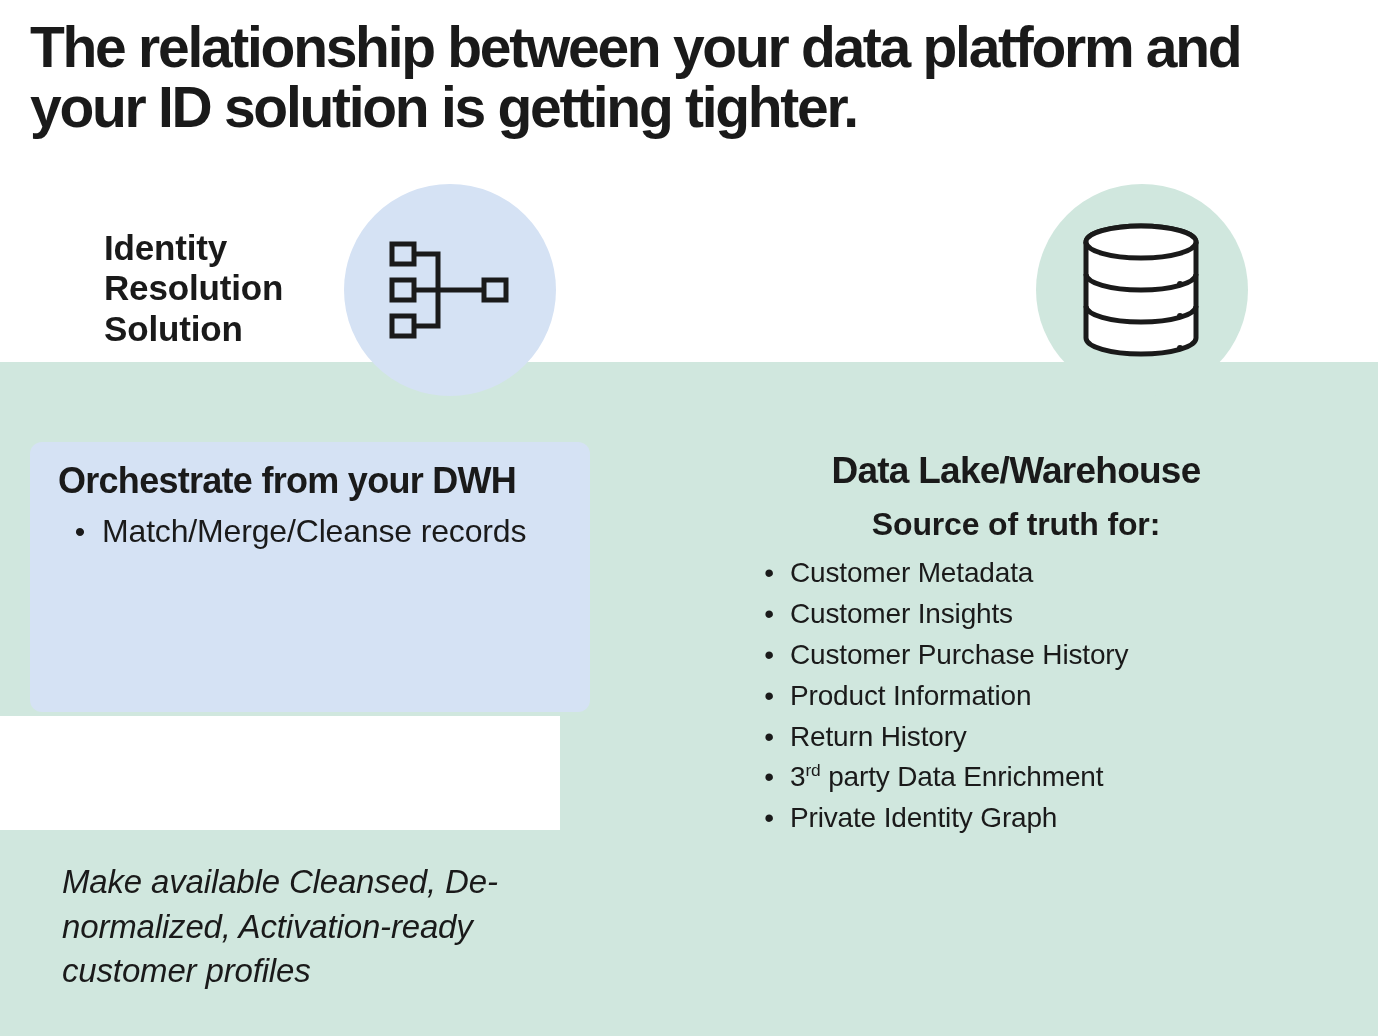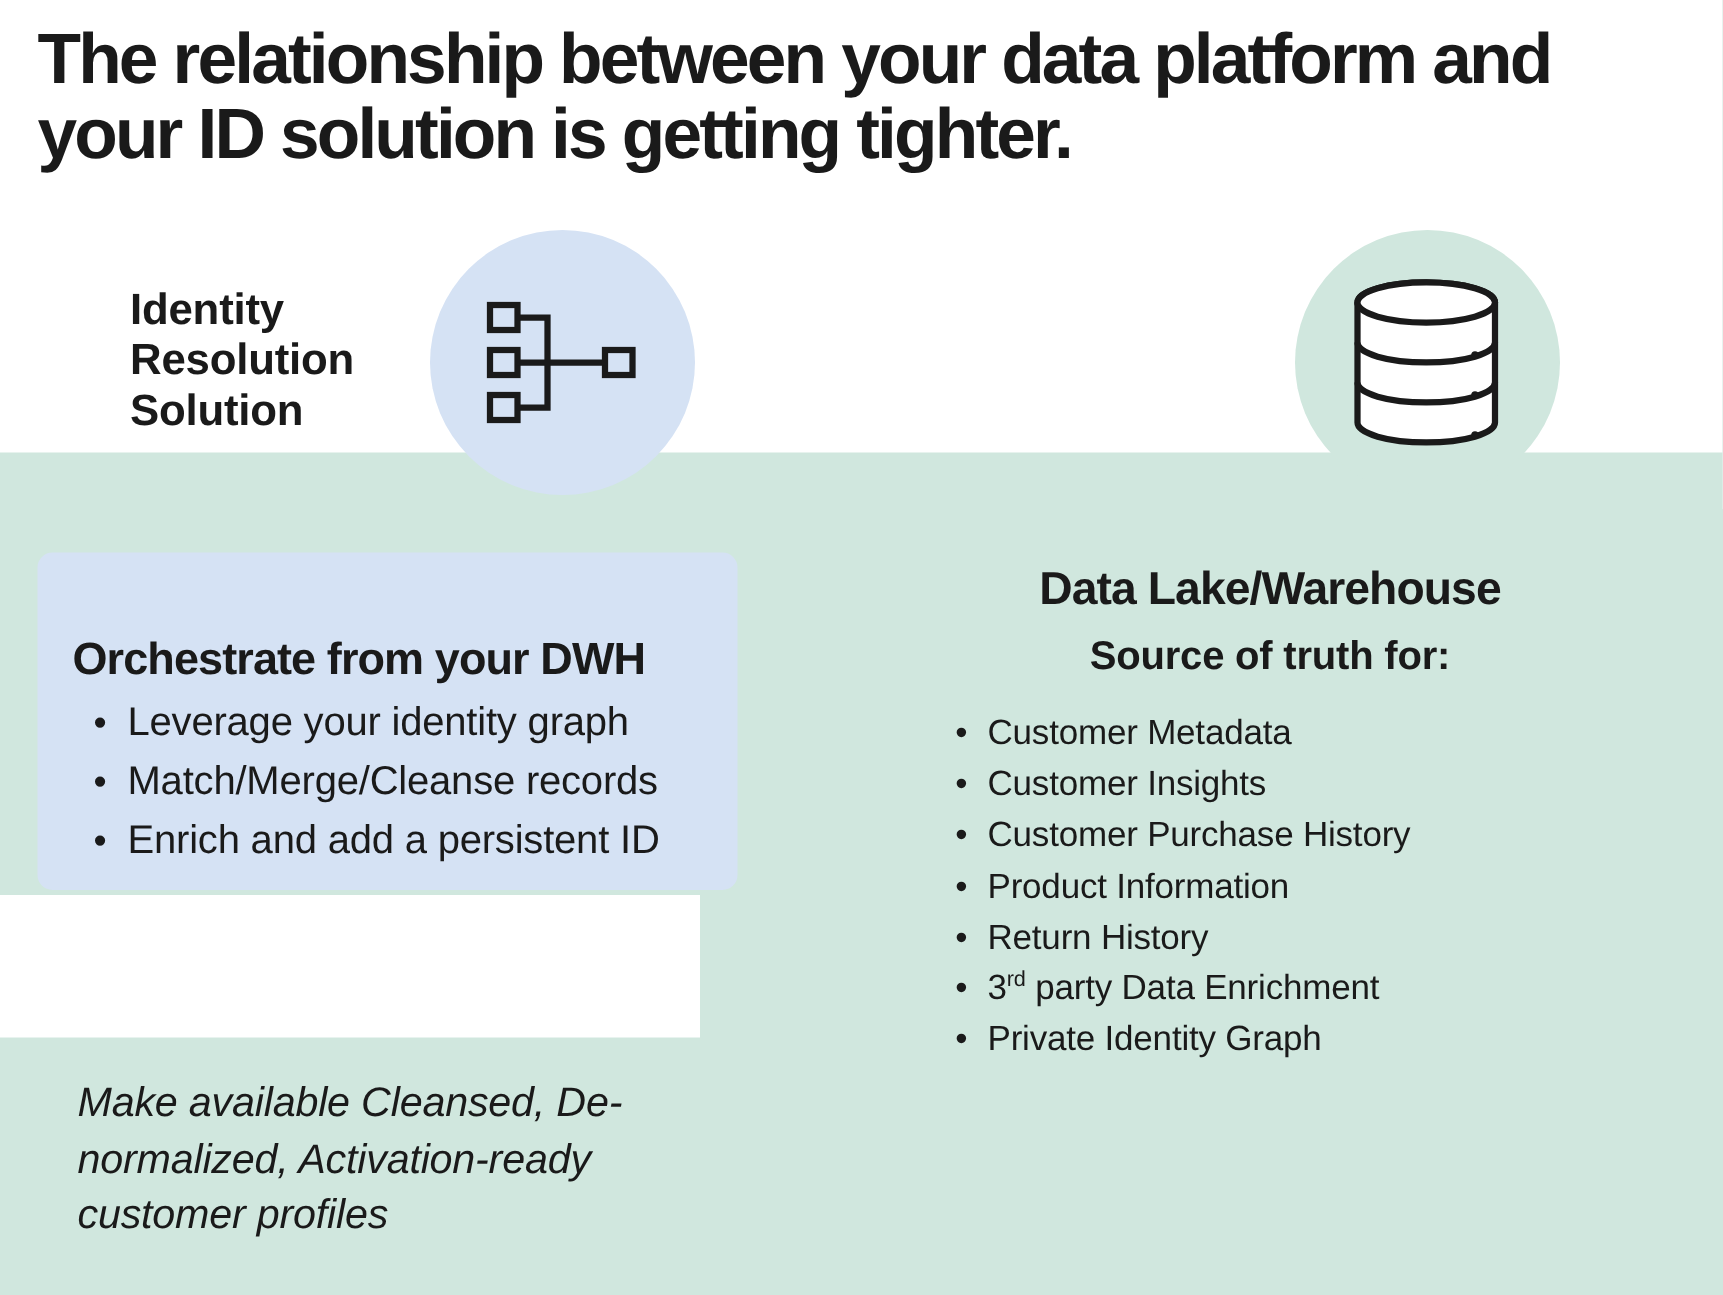--- a/index.html
+++ b/index.html
@@ -74,21 +74,20 @@
     height: 270px;
     background: #d5e2f4;
     border-radius: 12px;
     padding: 18px 28px 18px 28px;
   }
   .orchestrate-card h2 {
     font-size: 36px;
     font-weight: 800;
     margin-bottom: 6px;
     letter-spacing: -0.02em;
-    margin-top: 46px;
   }
   .orchestrate-card ul {
     list-style: none;
     font-size: 32px;
     font-weight: 400;
     line-height: 1.46;
   }
   .orchestrate-card li::before {
     content: "•";
     display: inline-block;
@@ -148,21 +147,21 @@
     font-size: 37px;
     font-weight: 800;
     text-align: center;
     letter-spacing: -0.02em;
   }
   .datalake h3 {
     font-size: 32px;
     font-weight: 700;
     text-align: center;
     margin-top: 14px;
-    margin-bottom: 23px;
+    margin-bottom: 10px;
   }
   .datalake ul {
     list-style: none;
     font-size: 28px;
     line-height: 1.46;
     padding-left: 12px;
   }
   .datalake li::before {
     content: "•";
     display: inline-block;
@@ -188,23 +187,21 @@
     <rect x="6" y="6" width="22" height="20" stroke-width="5"></rect>
     <rect x="6" y="42" width="22" height="20" stroke-width="5"></rect>
     <rect x="6" y="78" width="22" height="20" stroke-width="5"></rect>
     <rect x="98" y="42" width="22" height="20" stroke-width="5"></rect>
     <path d="M28 16 H52 V52 H28 M28 88 H52 V52 M52 52 H98" stroke-width="5"></path>
   </svg>
 
   <div class="orchestrate-card">
     <h2>Orchestrate from your DWH</h2>
     <ul>
-      <li>Leverage your identity graph</li>
       <li>Match/Merge/Cleanse records</li>
-      <li>Enrich and add a persistent ID</li>
     </ul>
   </div>
 
   <div class="white-gap"></div>
 
   <div class="profiles-note">Make available Cleansed, De-normalized, Activation-ready customer profiles</div>
 
   <div class="db-circle"></div>
   <svg class="db-icon" viewBox="0 0 130 136">
     <ellipse cx="65" cy="20" rx="55" ry="16" stroke-width="5" fill="#fff"></ellipse>

